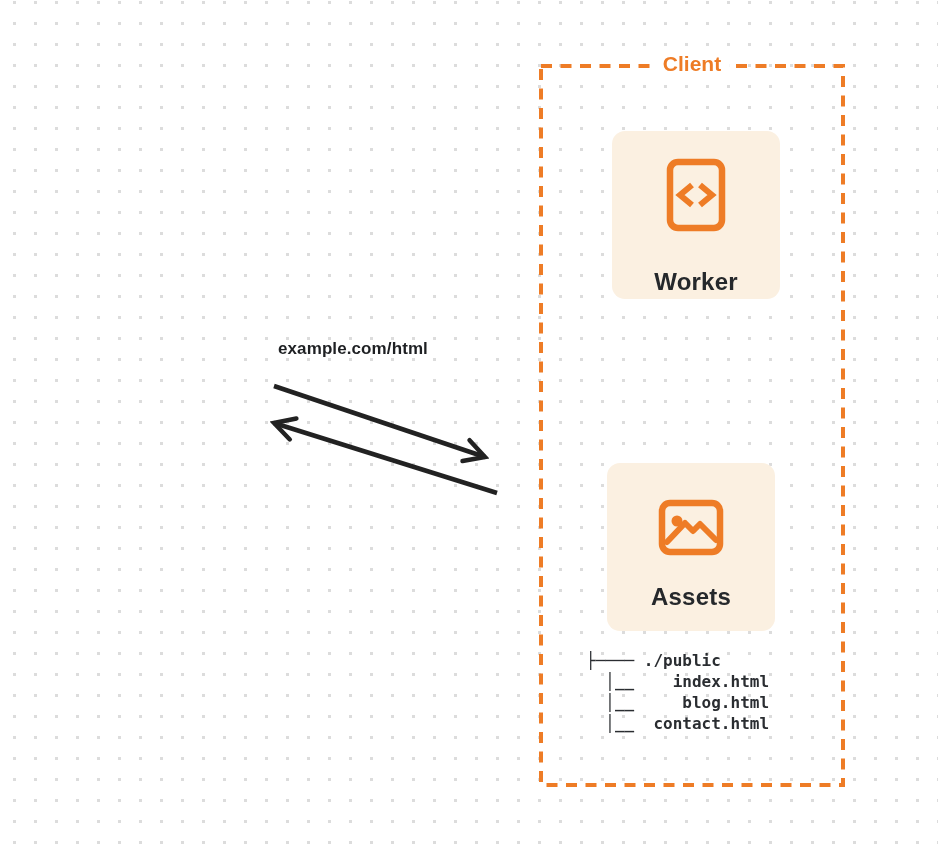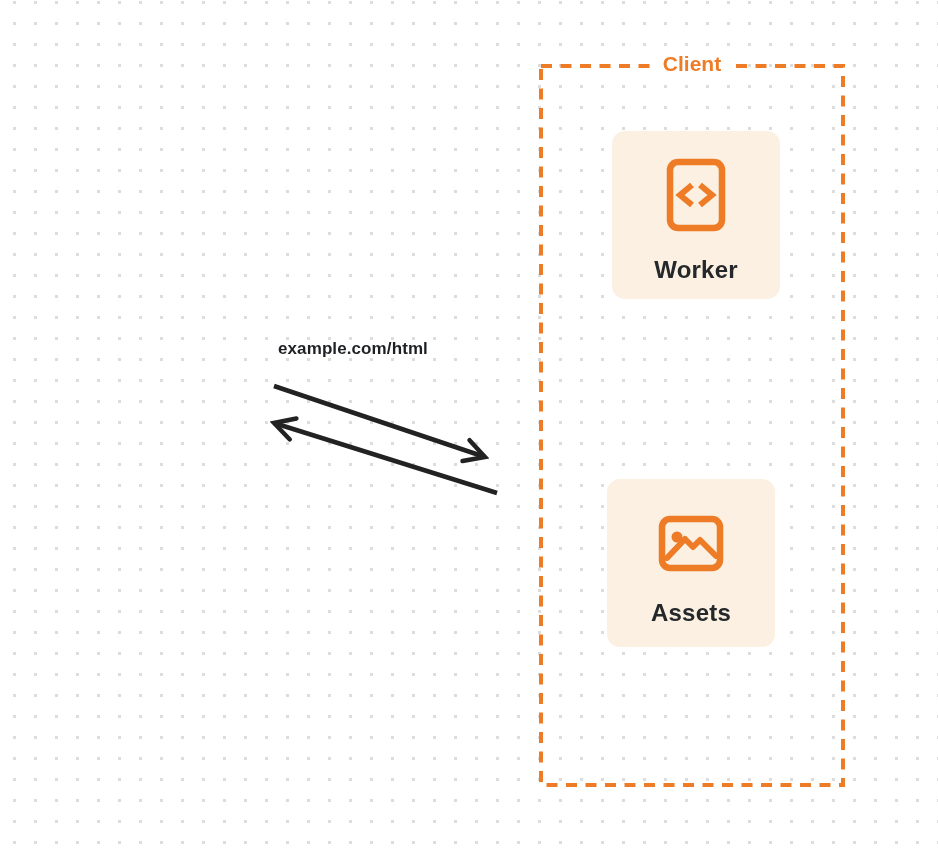--- a/index.html
+++ b/index.html
@@ -55,26 +55,26 @@
   }
   
   .card {
     position: absolute;
     width: 168px; height: 168px;
     background: var(--card_bg, #FBF0E1);
     border-radius: 13px;
     display: flex; flex-direction: column; align-items: center;
   }
   .card.worker { left: 73px; top: 67px; padding-top: 27px; }
-  .card.assets { left: 68px; top: 415px; padding-top: 36px; }
+  .card.assets { left: 68px; top: 399px; padding-top: 36px; }
   .card .card-label {
     font-size: 24px; font-weight: bold; color: var(--text, #25282B);
     letter-spacing: 0.2px;
   }
-  .card.worker .card-label { margin-top: 24px; }
+  .card.worker .card-label { margin-top: 36px; }
   .card.assets .card-label { margin-top: 27px; }
   .card svg { display: block; }
   
   .file-tree {
     position: absolute; left: 47px; top: 586px;
     font-family: "DejaVu Sans Mono", "Liberation Mono", monospace;
     font-size: 16px; line-height: 21px; font-weight: bold;
     color: #2a2d31; white-space: pre;
   }
 </style>
@@ -113,15 +113,19 @@
 
     <div class="card assets">
       <svg width="66" height="57" viewBox="0 0 66 57">
         <rect x="4" y="4" width="58" height="49" rx="8" fill="none" stroke="var(--accent, #EE7C26)" stroke-width="6.5"></rect>
         <circle cx="19" cy="22" r="5.5" fill="var(--accent, #EE7C26)"></circle>
         <path d="M9,43 L27,24 L35,32 L42,25 L58,41" fill="none" stroke="var(--accent, #EE7C26)" stroke-width="6" stroke-linejoin="round" stroke-linecap="round"></path>
       </svg>
       <span class="card-label">Assets</span>
     </div>
 
+    <pre class="file-tree">├──── ./public
+  │__    index.html
+  │__     blog.html
+  │__  contact.html</pre>
   </div>
 
 </div>
 
 </body></html>

